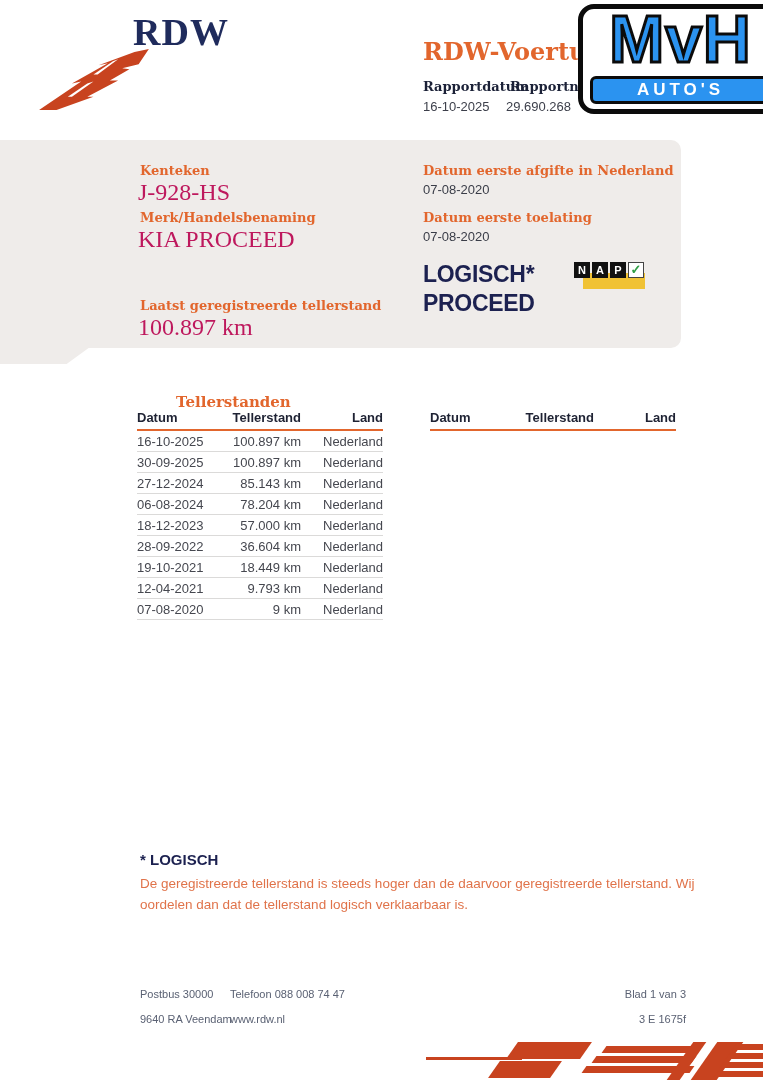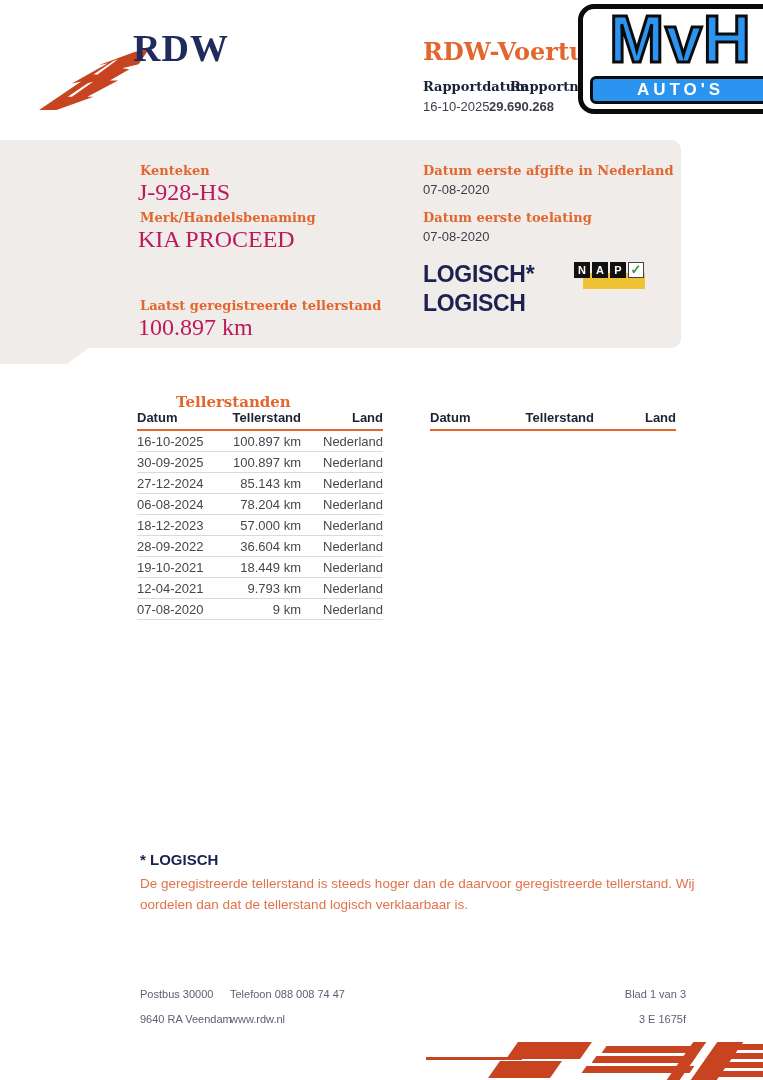--- a/index.html
+++ b/index.html
@@ -6,36 +6,36 @@
   html,body { background:#ffffff; }
   #page {
     position:relative; width:763px; height:1080px; background:#ffffff;
     overflow:hidden; font-family:"Liberation Sans", sans-serif;
   }
   .abs { position:absolute; }
 
   
   #rdw-swoosh { left:36px; top:48px; width:118px; height:66px; }
   #rdw-brand {
-    left:133px; top:26px; font-family:"Liberation Serif", serif;
+    left:133px; top:10px; font-family:"Liberation Serif", serif;
     font-size:38px; font-weight:bold; color:#1f2b5c; letter-spacing:1px;
   }
   #doc-title {
     left:423px; top:37px; font-family:"DejaVu Serif", serif;
     font-size:24px; font-weight:bold; color:#e2662d; white-space:nowrap;
   }
   .meta-label {
     font-family:"DejaVu Serif", serif; font-size:13px; font-weight:bold;
     color:#1b2137; white-space:nowrap;
   }
   .meta-value { font-size:13px; color:#3c3f4a; white-space:nowrap; }
   #rapportdatum-label { left:423px; top:79px; }
   #rapportdatum-value { left:423px; top:99px; }
   #rapportnummer-label { left:510px; top:79px; }
-  #rapportnummer-value { left:489px; top:99px;font-weight:bold; }
+  #rapportnummer-value { left:506px; top:99px; }
 
   
   #mvh-logo {
     left:578px; top:4px; width:205px; height:110px; background:#ffffff;
     border:5px solid #0b0b0b; border-radius:16px; z-index:20;
   }
   #mvh-top {
     position:absolute; left:0; right:0; top:-8px; text-align:center;
     font-size:66px; font-weight:bold; color:#2b93f0;
     -webkit-text-stroke:3px #0b0b0b; letter-spacing:1px;
@@ -173,21 +173,21 @@
   <div id="tellerstand-label" class="abs field-label">Laatst geregistreerde tellerstand</div>
   <div id="tellerstand-value" class="abs field-value-serif">100.897 km</div>
 
   <div id="afgifte-label" class="abs field-label">Datum eerste afgifte in Nederland</div>
   <div id="afgifte-value" class="abs field-value-sans">07-08-2020</div>
   <div id="toelating-label" class="abs field-label">Datum eerste toelating</div>
   <div id="toelating-value" class="abs field-value-sans">07-08-2020</div>
 
   <div id="oordeel" class="abs">
     <div>LOGISCH*</div>
-    <div>LOGISCH</div>
+    <div>PROCEED</div>
   </div>
 
   <div id="nap-logo" class="abs">
     <div id="nap-yellow"></div>
     <div class="nap-sq" style="left:0;">N</div>
     <div class="nap-sq" style="left:18px;">A</div>
     <div class="nap-sq" style="left:36px;">P</div>
     <div class="nap-sq" id="nap-check" style="left:54px;">✓</div>
   </div>
 

